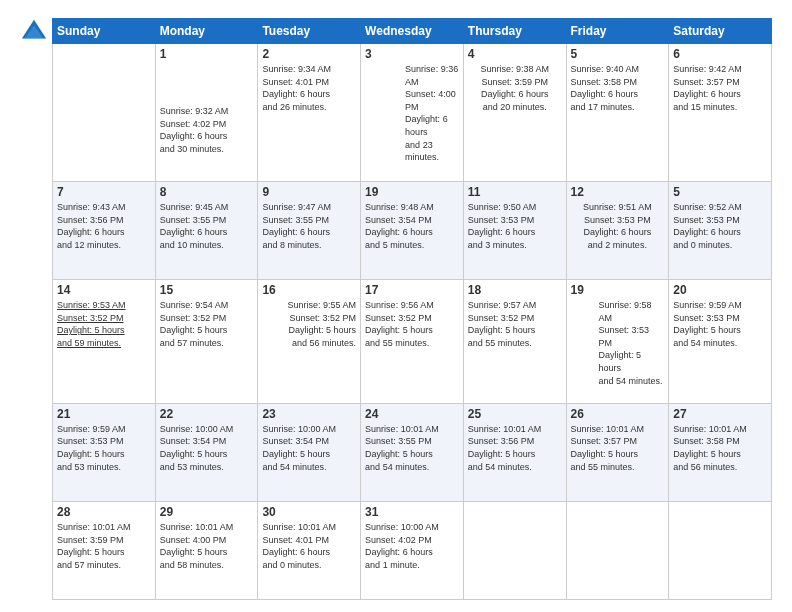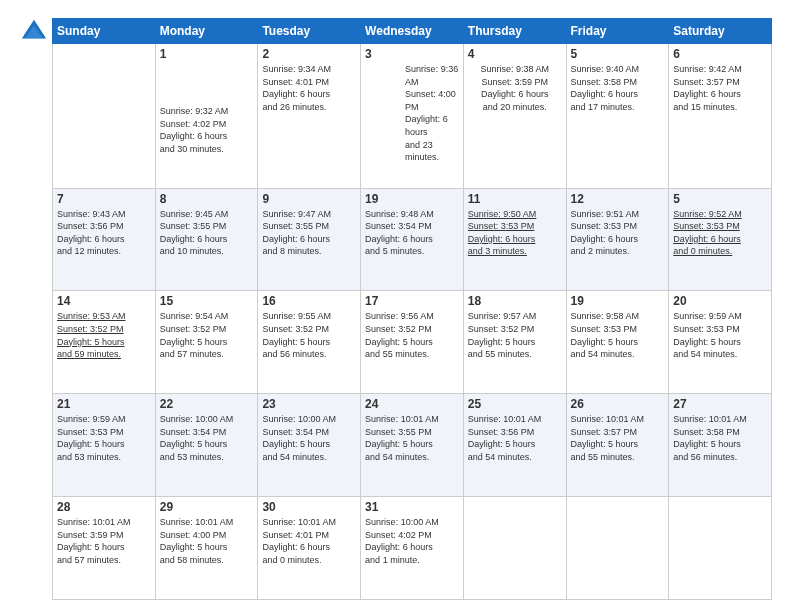--- a/index.html
+++ b/index.html
@@ -201,35 +201,35 @@
           </td>
           <td>
             <span class="day-number">19</span>
             <div class="cell-text" style="white-space: pre-line;">Sunrise: 9:48 AM
 Sunset: 3:54 PM
 Daylight: 6 hours
 and 5 minutes.</div>
           </td>
           <td>
             <span class="day-number">11</span>
-            <div class="cell-text" style="white-space: pre-line; text-decoration: underline;">Sunrise: 9:50 AM
+            <div class="cell-text" style="white-space: pre-line;">Sunrise: 9:50 AM
 Sunset: 3:53 PM
 Daylight: 6 hours
 and 3 minutes.</div>
           </td>
           <td>
             <span class="day-number">12</span>
-            <div class="cell-text" style="white-space: pre-line;">Sunrise: 9:51 AM
+            <div class="cell-text" style="white-space: pre-line; text-align: center;">Sunrise: 9:51 AM
 Sunset: 3:53 PM
 Daylight: 6 hours
 and 2 minutes.</div>
           </td>
           <td>
             <span class="day-number">5</span>
-            <div class="cell-text" style="white-space: pre-line; text-decoration: underline;">Sunrise: 9:52 AM
+            <div class="cell-text" style="white-space: pre-line;">Sunrise: 9:52 AM
 Sunset: 3:53 PM
 Daylight: 6 hours
 and 0 minutes.</div>
           </td>
         </tr>
         <tr class="row-white">
           <td>
             <span class="day-number">14</span>
             <div class="cell-text" style="white-space: pre-line; text-decoration: underline;">Sunrise: 9:53 AM
 Sunset: 3:52 PM
@@ -238,42 +238,42 @@
           </td>
           <td>
             <span class="day-number">15</span>
             <div class="cell-text" style="white-space: pre-line;">Sunrise: 9:54 AM
 Sunset: 3:52 PM
 Daylight: 5 hours
 and 57 minutes.</div>
           </td>
           <td>
             <span class="day-number">16</span>
-            <div class="cell-text" style="white-space: pre-line;">Sunrise: 9:55 AM
+            <div class="cell-text" style="white-space: pre-line; text-align: right;">Sunrise: 9:55 AM
 Sunset: 3:52 PM
 Daylight: 5 hours
 and 56 minutes.</div>
           </td>
           <td>
             <span class="day-number">17</span>
             <div class="cell-text" style="white-space: pre-line;">Sunrise: 9:56 AM
 Sunset: 3:52 PM
 Daylight: 5 hours
 and 55 minutes.</div>
           </td>
           <td>
             <span class="day-number">18</span>
             <div class="cell-text" style="white-space: pre-line;">Sunrise: 9:57 AM
 Sunset: 3:52 PM
 Daylight: 5 hours
 and 55 minutes.</div>
           </td>
           <td>
             <span class="day-number">19</span>
-            <div class="cell-text" style="white-space: pre-line;">Sunrise: 9:58 AM
+            <div class="cell-text" style="white-space: pre-line; margin-left: 28px;">Sunrise: 9:58 AM
 Sunset: 3:53 PM
 Daylight: 5 hours
 and 54 minutes.</div>
           </td>
           <td>
             <span class="day-number">20</span>
             <div class="cell-text" style="white-space: pre-line;">Sunrise: 9:59 AM
 Sunset: 3:53 PM
 Daylight: 5 hours
 and 54 minutes.</div>

